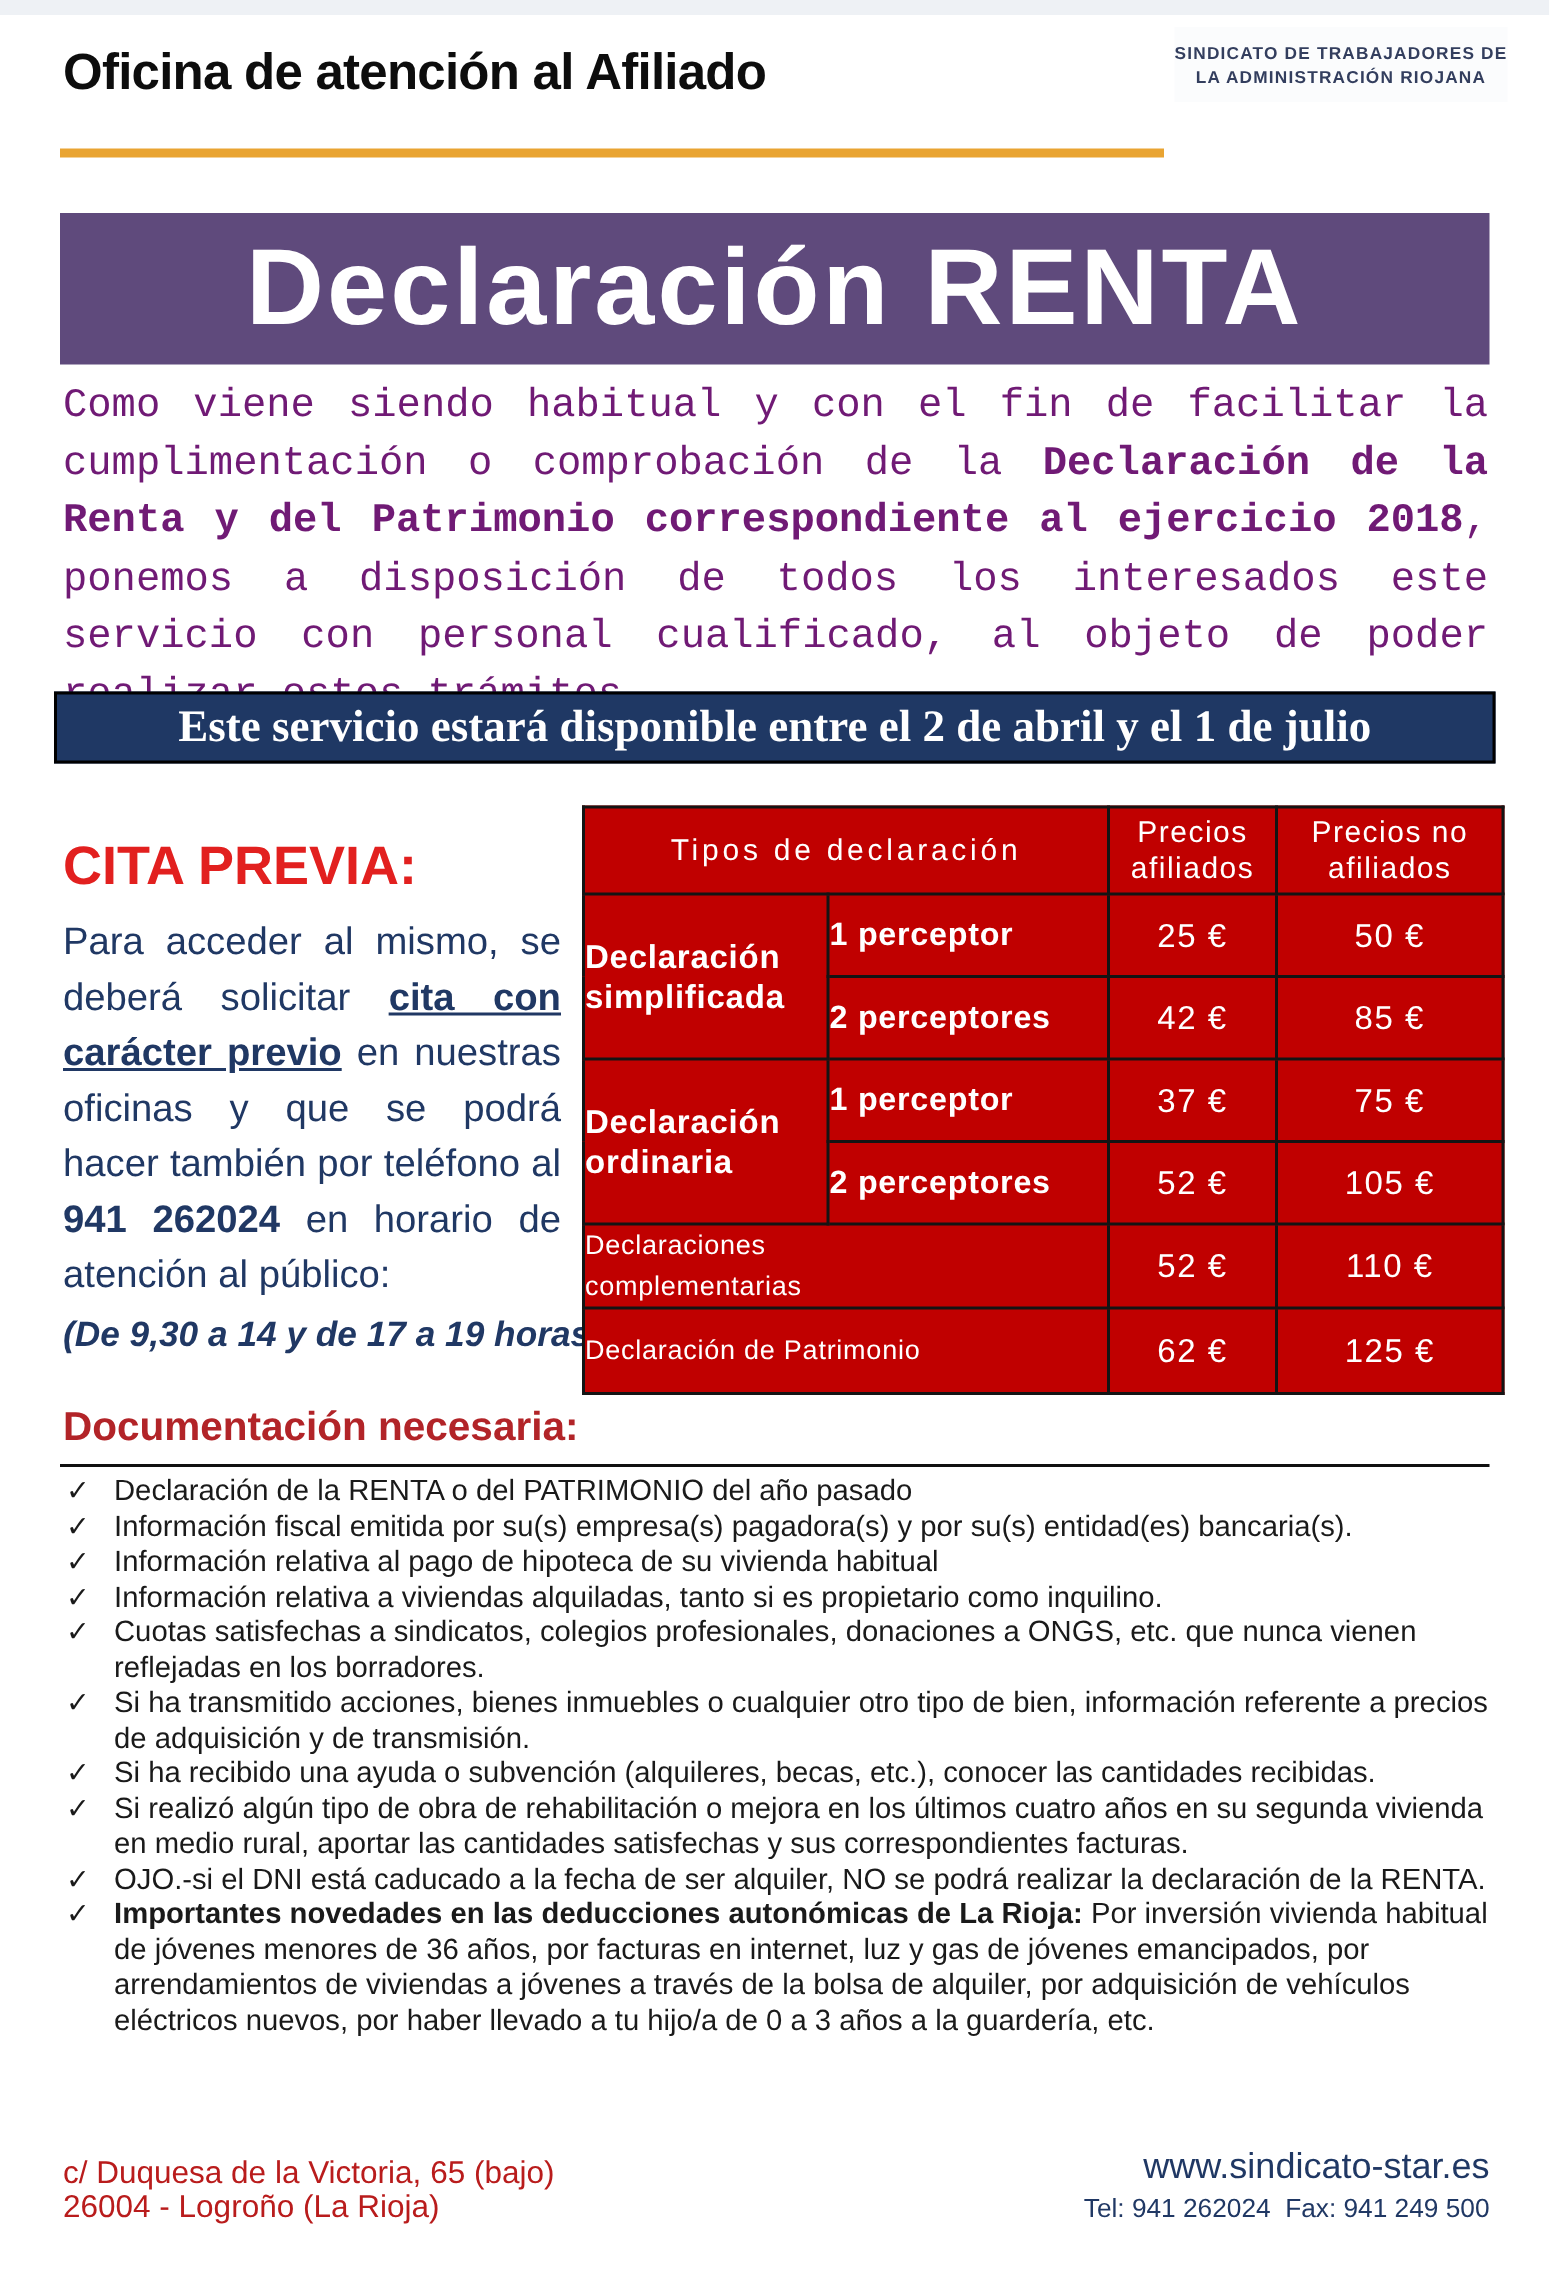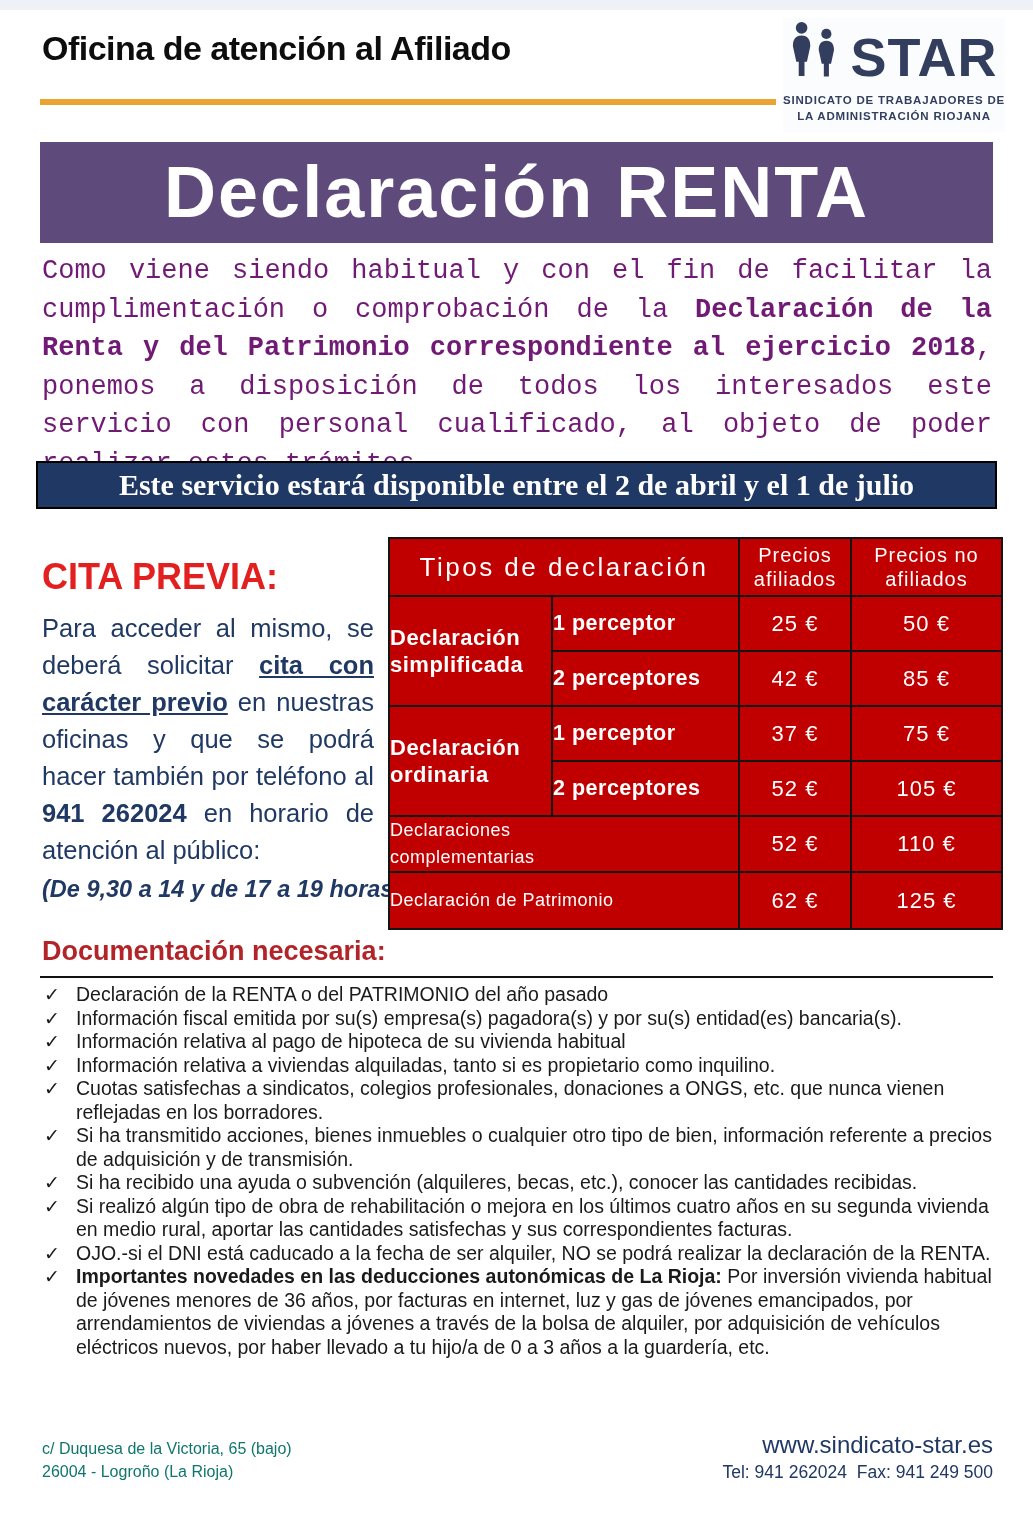--- a/index.html
+++ b/index.html
@@ -31,68 +31,53 @@
   .cita-heading{position:absolute;left:42px;top:556px;font-size:36px;font-weight:bold;color:#E2201F;}
   .cita-par{position:absolute;left:42px;top:610px;width:332px;font-size:25.5px;line-height:37px;
     color:#203864;text-align:justify;}
   .cita-par .bu{font-weight:bold;text-decoration:underline;}
   .cita-par .b{font-weight:bold;}
   .cita-hours{position:absolute;left:42px;top:876px;font-size:23.5px;font-style:italic;font-weight:bold;color:#203864;}
 
   table.prices{position:absolute;left:388px;top:537px;border-collapse:collapse;
     background:#C00000;color:#fff;table-layout:fixed;}
   table.prices td,table.prices th{border:2px solid #141414;padding:0;overflow:hidden;}
-  .th-tipos{font-size:26px;font-weight:400;letter-spacing:2.5px;text-align:center;margin-left:44px;}
+  .th-tipos{font-size:20px;font-weight:400;letter-spacing:2.5px;text-align:center;margin-left:44px;}
   .th-precios{font-size:20px;font-weight:400;letter-spacing:1px;line-height:24px;text-align:center;padding:4px 6px;}
   .cell-group{font-size:22px;font-weight:bold;letter-spacing:0.5px;text-align:left;padding-left:10px;line-height:27px;}
   .cell-perc{font-size:21.5px;font-weight:bold;letter-spacing:0.5px;text-align:left;padding-left:20px;}
   .cell-price{font-size:22px;font-weight:400;letter-spacing:1px;text-align:center;}
   .cell-wide{font-size:18px;font-weight:400;letter-spacing:0.5px;text-align:left;padding-left:10px;line-height:27px;}
   .wrap200{display:inline-block;max-width:210px;}
 
   .doc-heading{position:absolute;left:42px;top:936px;font-size:27px;font-weight:bold;color:#B22428;}
   .doc-rule{position:absolute;left:40px;top:976px;width:953px;height:2px;background:#101010;}
 
   .checklist{position:absolute;left:44px;top:983px;width:952px;}
   .chk-item{display:flex;align-items:flex-start;font-size:19.5px;line-height:23.5px;color:#1a1a1a;}
   .chk-mark{flex:0 0 32px;font-size:19px;padding-top:0;}
   .chk-text{flex:1;}
   .chk-text b{font-weight:bold;}
 
-  .footer-left{position:absolute;left:42px;top:1437px;font-size:16px;line-height:23px;color:#0f766e;}
+  .footer-left{position:absolute;left:42px;top:1437px;font-size:21px;line-height:23px;color:#b91c1c;}
   .footer-right{position:absolute;right:40px;top:1430px;text-align:right;color:#203864;}
   .footer-web{font-size:24px;line-height:30px;}
   .footer-tel{font-size:17.5px;line-height:24px;white-space:pre-wrap;}
 </style>
 </head>
 <body>
 
 <div id="page">
 
   <div class="top-strip"></div>
 
   <div class="page-title">Oficina de atención al Afiliado</div>
   <div class="orange-rule"></div>
 
   <div class="logo">
-    <div class="logo-row">
-      <span>
-        <svg width="54" height="60" viewBox="0 0 56 62">
-          <defs>
-            <g id="pers">
-              <circle cx="11" cy="6" r="6"></circle>
-              <path d="M11 14 C4.5 14 2 18.5 2 25 L5.5 41 L8 41 L8 56 L14 56 L14 41 L16.5 41 L20 25 C20 18.5 17.5 14 11 14 Z"></path>
-            </g>
-          </defs>
-          <use href="#pers" fill="#333E5E"></use>
-          <use href="#pers" transform="translate(27,7) scale(0.88)" fill="#333E5E"></use>
-        </svg>
-      </span>
-      <span class="logo-star">STAR</span>
-    </div>
     <div class="logo-sub">
       <div>SINDICATO DE TRABAJADORES DE</div>
       <div>LA ADMINISTRACIÓN RIOJANA</div>
     </div>
   </div>
 
   <div class="purple-banner">Declaración RENTA</div>
 
   <div class="intro"><span>Como viene siendo habitual y con el fin de facilitar la cumplimentación o comprobación de la </span><b>Declaración de la Renta y del Patrimonio correspondiente al ejercicio 2018</b><span>, ponemos a disposición de todos los interesados este servicio con personal cualificado, al objeto de poder realizar estos trámites.</span></div>
 

